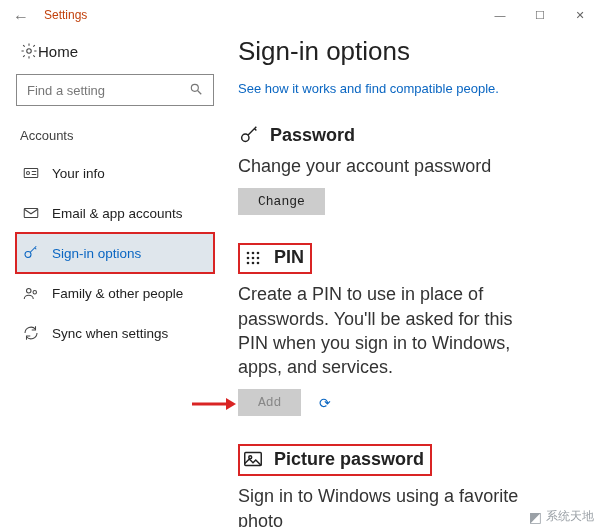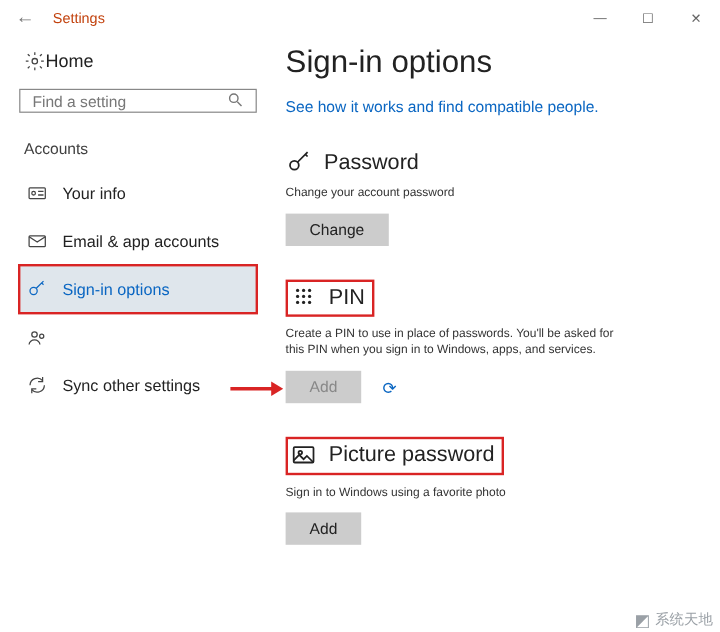--- a/index.html
+++ b/index.html
@@ -24,45 +24,45 @@
     width: 30px; text-align: center; color: #777; font-size: 16px;
   }
   .titlebar .title { color: #c2410c; font-size: 12px; margin-left: 8px; }
   .winbtns { margin-left: auto; display: flex; }
   .winbtn { width: 40px; height: 30px; display: flex; align-items: center; justify-content: center; color: #666; font-size: 11px; }
   .layout { display: flex; height: calc(100% - 30px); }
   .sidebar { width: 230px; padding: 6px 16px 0 16px; }
   .home-row { display:flex; align-items:center; margin: 6px 0 14px 4px; font-size: 15px; color:#222; }
   .searchbox {
     display:flex; align-items:center; justify-content:space-between;
-    border:1px solid #888; height:20px; padding:0 10px; color:#777; font-size:13px;
+    border:1px solid #888; height:32px; padding:0 10px; color:#777; font-size:13px;
   }
   .section-label { color:#404040; margin: 22px 0 10px 4px; font-size:13px; }
   .navlist { display:flex; flex-direction:column; gap:0; }
   .navitem {
     display:flex; align-items:center; gap:12px;
     height:40px; padding:0 6px; font-size:13.5px; color:#222; cursor:default;
   }
   .navitem.selected { background:#dfe6ec; color:#0a66c2; }
   .navitem.selected .nav-icon svg { stroke:#0a66c2; }
   .red-box { outline:2px solid #d92424; outline-offset:-1px; }
   .red-box-inline { display:inline-block; border:2px solid #d92424; padding:2px 6px 4px 2px; }
   .nav-icon { width:18px; display:flex; justify-content:center; }
   .nav-icon svg { stroke:#444; fill:none; stroke-width:1.4; }
 
   .main { flex:1; padding: 4px 20px 0 8px; }
   h1.page-title { font-weight:300; font-size:26px; margin: 2px 0 14px 0; }
   .link { color:#0a66c2; font-size:13px; cursor:pointer; }
   .section { margin-top: 28px; }
-  .sec-header { display:flex; align-items:center; gap:10px; font-size:18px; font-weight:400; }
+  .sec-header { display:flex; align-items:center; gap:10px; font-size:18px; font-weight:700; }
   .sec-header .sec-icon { width:22px; display:flex; justify-content:center; }
-  .sec-desc { font-size:10px; color:#333; margin:8px 0 10px 0; max-width:290px; line-height:1.35; }
+  .sec-desc { font-size:18px; color:#333; margin:8px 0 10px 0; max-width:290px; line-height:1.35; }
   .btn {
     display:inline-block; background:#ccc; color:#222; border:none;
-    padding:6px 20px; font-size:13px; font-family:Liberation Sans, sans-serif;
+    padding:6px 20px; font-size:13px; font-family:Liberation Mono, monospace;
   }
   .btn.disabled { color:#888; }
   .spinner {
     display:inline-block; margin-left:14px; vertical-align:middle;
     font-size:14px; color:#0a66c2;
   }
   .arrow {
     position:absolute; width:46px; height:16px; pointer-events:none;
   }
   .arrow svg { width:100%; height:100%; }
@@ -145,30 +145,31 @@
 
 
       <div class="navitem">
         <span class="nav-icon">
           <svg viewBox="0 0 24 24">
               <circle cx="9" cy="9" r="3"></circle>
               <circle cx="17" cy="11" r="2.3"></circle>
               <path d="M3 20c0-3 3-5 6-5s6 2 6 5"></path>
             </svg>
         </span>
+        <span>Family &amp; other people</span>
       </div>
 
       <div class="navitem">
         <span class="nav-icon">
           <svg viewBox="0 0 24 24">
               <path d="M4 12a8 8 0 0 1 14-5M20 12a8 8 0 0 1-14 5"></path>
               <path d="M18 3v5h-5M6 21v-5h5"></path>
             </svg>
         </span>
-        <span>Sync other settings</span>
+        <span>Sync when settings</span>
       </div>
     </div>
   </div>
 
   <div class="main">
     <h1 class="page-title">Sign-in options</h1>
     <div class="link">See how it works and find compatible people.</div>
 
     <div class="section">
       <div class="sec-header">

